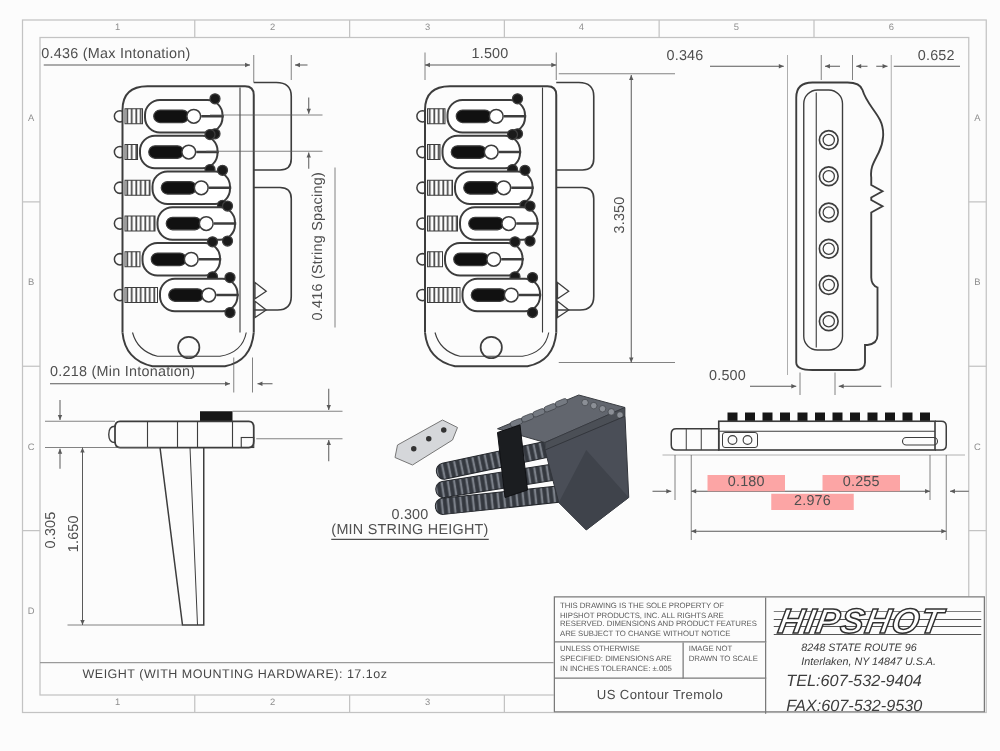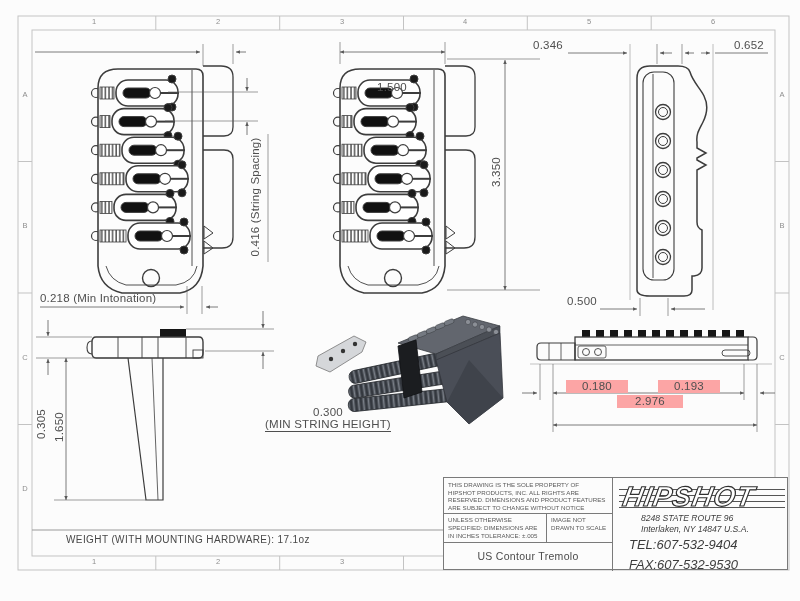--- a/index.html
+++ b/index.html
@@ -293,35 +293,36 @@
   <div class="ruler" style="left:15px;top:353px;">C</div>
   <div class="ruler" style="left:15px;top:484px;">D</div>
   <div class="ruler" style="left:772px;top:90px;">A</div>
   <div class="ruler" style="left:772px;top:221px;">B</div>
   <div class="ruler" style="left:772px;top:353px;">C</div>
   <div class="ruler" style="left:772px;top:484px;">D</div>
   <div class="ruler" style="left:84px;top:557px;">1</div>
   <div class="ruler" style="left:208px;top:557px;">2</div>
   <div class="ruler" style="left:332px;top:557px;">3</div>
 
-  <div class="lbl c" style="left:352px;top:37px;width:80px;margin-top:44px;">1.500</div>
+  <div class="lbl" style="left:33px;top:37px;width:170px;">0.436 (Max Intonation)</div>
+  <div class="lbl c" style="left:352px;top:37px;width:80px;">1.500</div>
   <div class="lbl c" style="left:513px;top:39px;width:70px;">0.346</div>
   <div class="lbl c" style="left:714px;top:39px;width:70px;">0.652</div>
   <div class="lbl c rot" style="left:456px;top:166px;width:80px;">3.350</div>
   <div class="lbl c rot" style="left:182px;top:191px;width:145px;">0.416 (String Spacing)</div>
   <div class="lbl" style="left:40px;top:292px;width:175px;">0.218 (Min Intonation)</div>
   <div class="lbl c" style="left:547px;top:295px;width:70px;">0.500</div>
   <div class="lbl c rot" style="left:6px;top:418px;width:70px;">0.305</div>
   <div class="lbl c rot" style="left:24px;top:421px;width:70px;">1.650</div>
   <div class="lbl c" style="left:257px;top:406px;width:142px;">
     <div>0.300</div>
     <span class="msh-l2">(MIN STRING HEIGHT)</span>
   </div>
   <div class="lbl c bg" style="left:566px;top:380px;width:62px;">0.180</div>
-  <div class="lbl c bg" style="left:658px;top:380px;width:62px;">0.193</div>
+  <div class="lbl c bg" style="left:658px;top:380px;width:62px;">0.255</div>
   <div class="lbl c bg" style="left:617px;top:395px;width:66px;">2.976</div>
 
   <div class="weight">WEIGHT (WITH MOUNTING HARDWARE): 17.1oz</div>
 
   <div class="tblock">
     <div class="cell tb-note">THIS DRAWING IS THE SOLE PROPERTY OF HIPSHOT PRODUCTS, INC. ALL RIGHTS ARE RESERVED. DIMENSIONS AND PRODUCT FEATURES ARE SUBJECT TO CHANGE WITHOUT NOTICE</div>
     <div class="cell tb-spec">UNLESS OTHERWISE SPECIFIED: DIMENSIONS ARE IN INCHES TOLERANCE: ±.005</div>
     <div class="cell tb-scale">IMAGE NOT DRAWN TO SCALE</div>
     <div class="cell tb-part">US Contour Tremolo</div>
     <div class="cell tb-logo">

